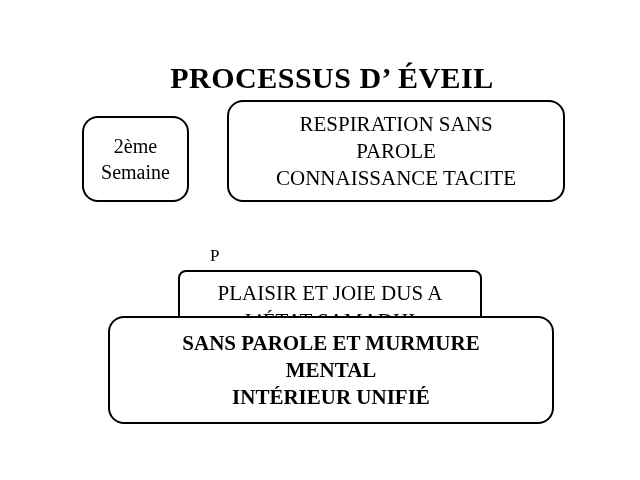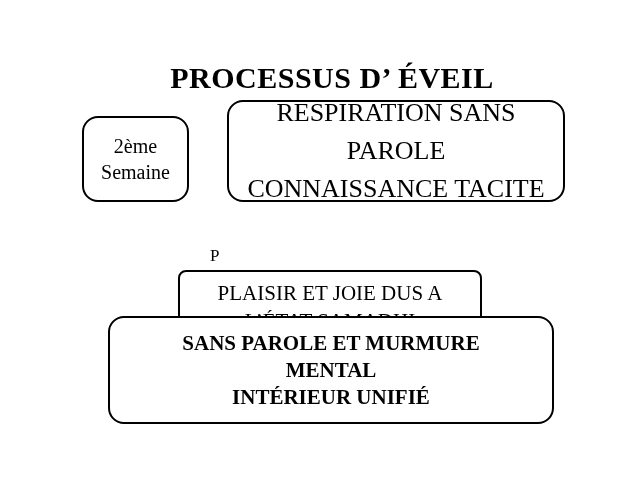--- a/index.html
+++ b/index.html
@@ -73,22 +73,22 @@
 
   
   #box-respiration {
     left: 227px;
     top: 100px;
     width: 338px;
     height: 102px;
     border-radius: 16px;
   }
   #box-respiration .box-text {
-    font-size: 26px;
-    line-height: 38px;
+    font-size: 21px;
+    line-height: 27px;
     font-weight: normal;
   }
 
   
   #box-plaisir {
     left: 178px;
     top: 227px;
     width: 304px;
     height: 73px;
     border-radius: 8px;

